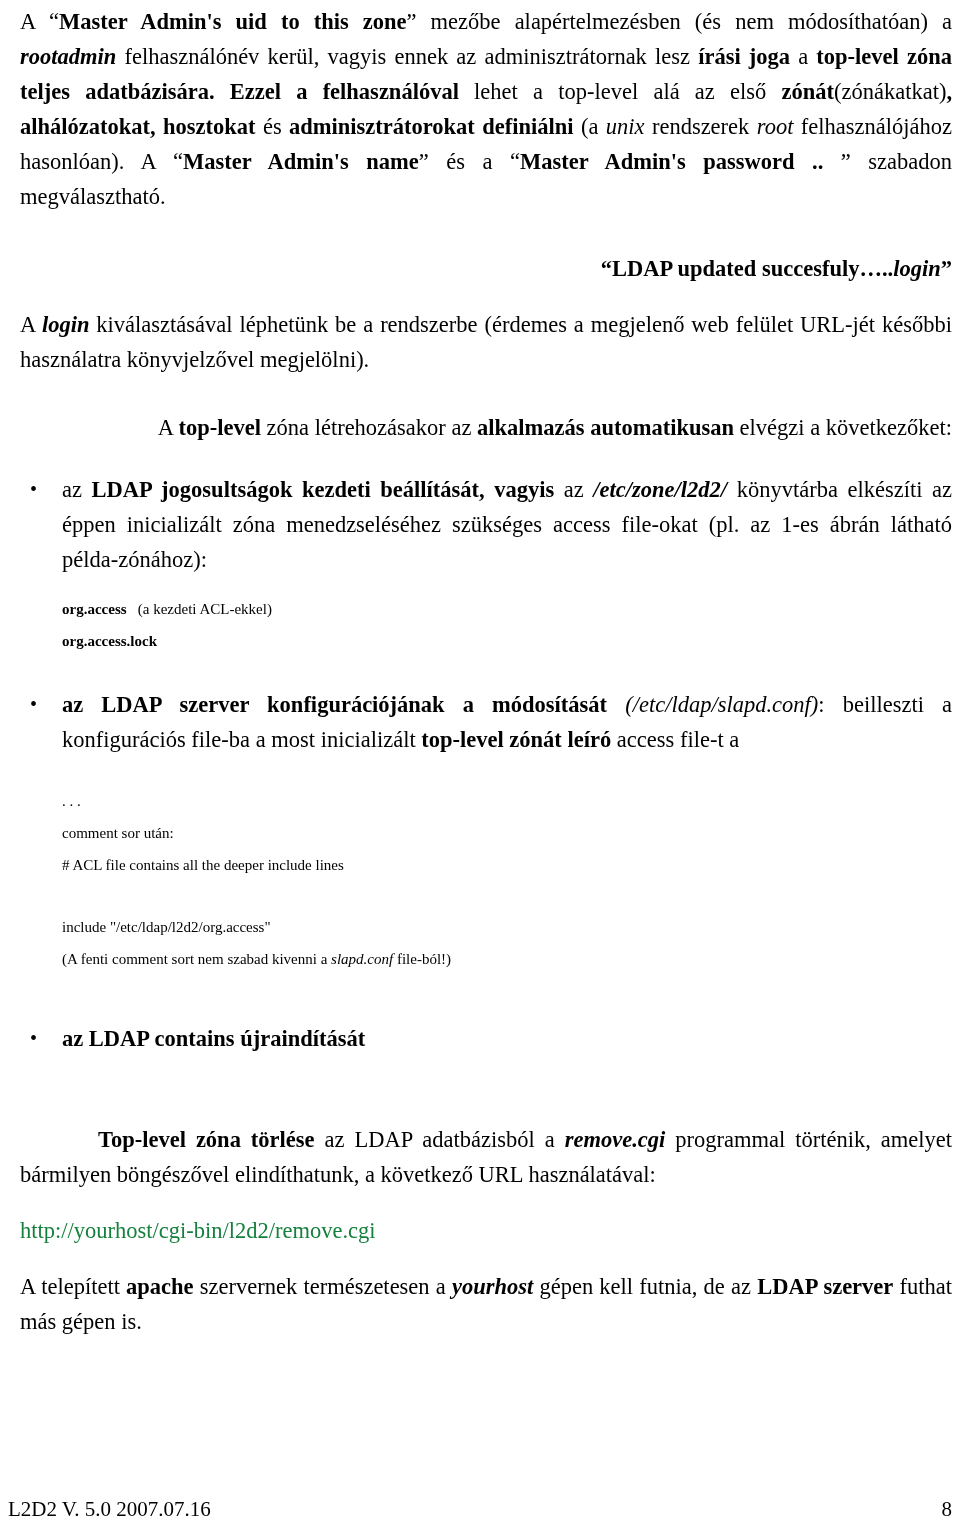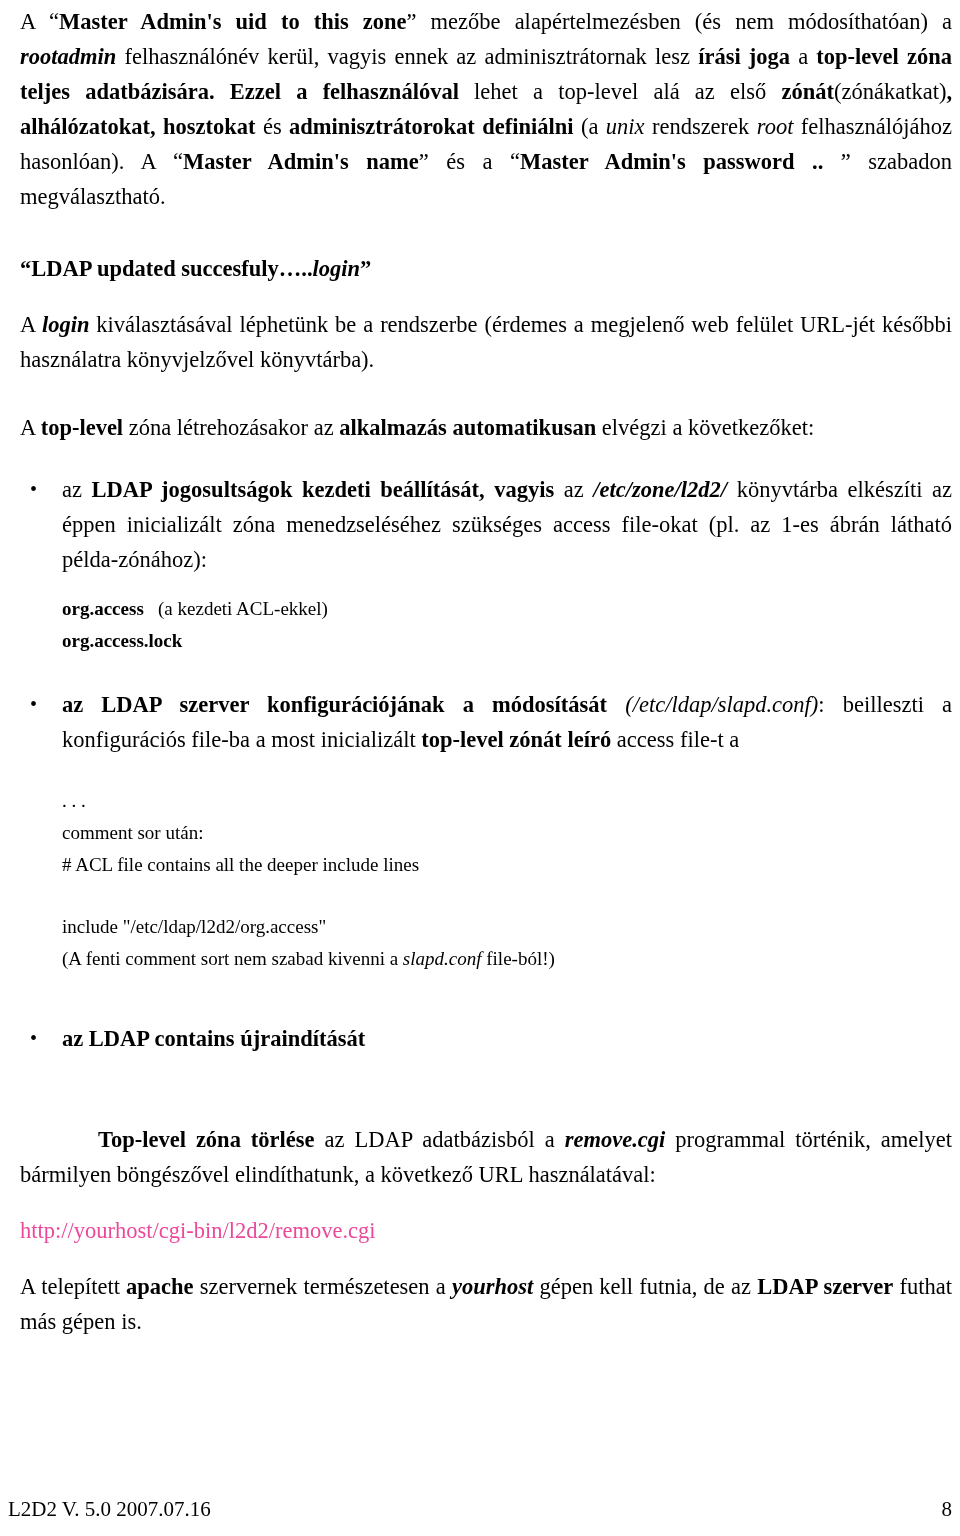--- a/index.html
+++ b/index.html
@@ -26,21 +26,21 @@
   }
   p, div.blk {
     margin: 0;
   }
   .para {
     font-size: 22.5px;
     line-height: 35px;
     text-align: justify;
     margin-bottom: 11px;
   }
-  .para.nojust { text-align: left; }
+  .para.nojust { text-align: right; }
   b, .b { font-weight: bold; }
   i, .i { font-style: italic; }
   .bi { font-weight: bold; font-style: italic; }
 
   
   .bullet-item {
     position: relative;
     font-size: 22.5px;
     line-height: 35px;
     text-align: justify;
@@ -48,33 +48,33 @@
     margin-bottom: 6px;
   }
   .bullet-item .bullet-mark {
     position: absolute;
     left: 10px;
     top: 0px;
     font-size: 20px;
     line-height: 35px;
   }
   .code-block {
-    font-size: 19px;
+    font-size: 15px;
     line-height: 32px;
     padding-left: 42px;
     text-align: left;
   }
   .code-block .mono-line { white-space: pre-wrap; }
   .indent-para {
     text-indent: 78px;
   }
   .url-line {
     font-size: 22.5px;
     line-height: 35px;
-    color: #ec4899;
+    color: #15803d;
     margin-bottom: 11px;
   }
   .spacer-10 { height: 10px; }
   .spacer-16 { height: 16px; }
   .spacer-22 { height: 22px; }
   .spacer-30 { height: 30px; }
 
   .footer {
     position: absolute;
     left: 8px;
@@ -96,21 +96,21 @@
 
   <div class="spacer-16"></div>
 
 
   <div class="spacer-10"></div>
 
   <p class="para nojust"><b>“LDAP updated succesfuly…..</b><span class="bi">login</span><b>”</b></p>
 
   <div class="spacer-10"></div>
 
-  <p class="para"><span>A </span><i class="bi">login</i><span> kiválasztásával léphetünk be a rendszerbe (érdemes a megjelenő web felület URL-jét későbbi használatra könyvjelzővel könyvtárba).</span></p>
+  <p class="para"><span>A </span><i class="bi">login</i><span> kiválasztásával léphetünk be a rendszerbe (érdemes a megjelenő web felület URL-jét későbbi használatra könyvjelzővel megjelölni).</span></p>
 
   <div class="spacer-22"></div>
 
   <p class="para nojust"><span>A </span><b>top-level</b><span> zóna létrehozásakor az </span><b>alkalmazás automatikusan</b><span> elvégzi a következőket:</span></p>
 
   <div class="spacer-16"></div>
 
   <div class="bullet-item"><span class="bullet-mark">•</span><span>az </span><b>LDAP jogosultságok kezdeti beállítását, vagyis</b><span> az </span><span class="bi">/etc/zone/l2d2/</span><span> könyvtárba elkészíti az éppen inicializált zóna menedzseléséhez szükséges access file-okat (pl. az 1-es ábrán látható  példa-zónához):</span></div>
 
   <div class="spacer-10"></div>

